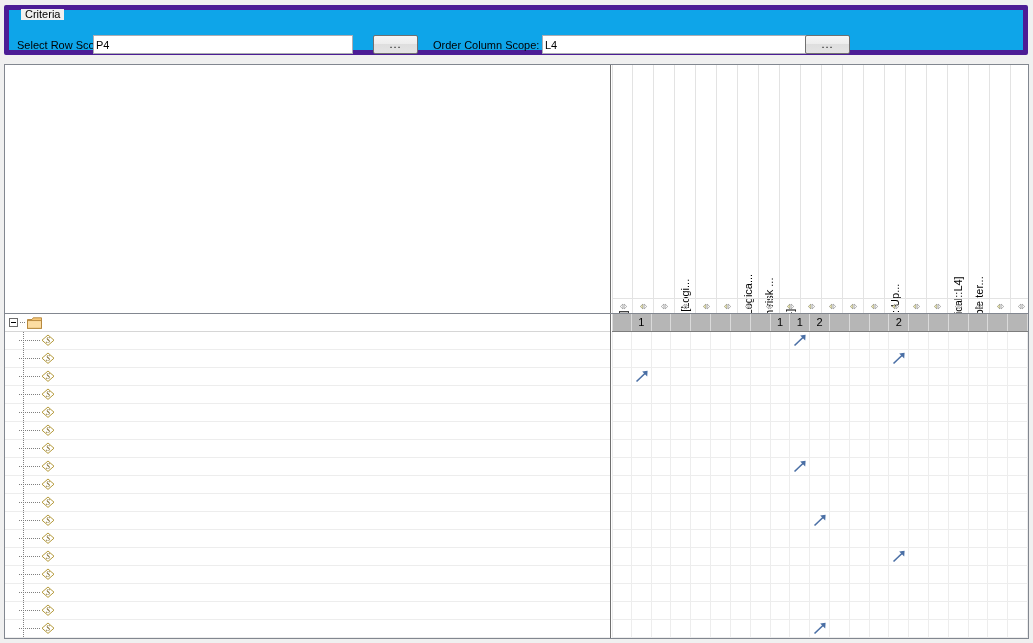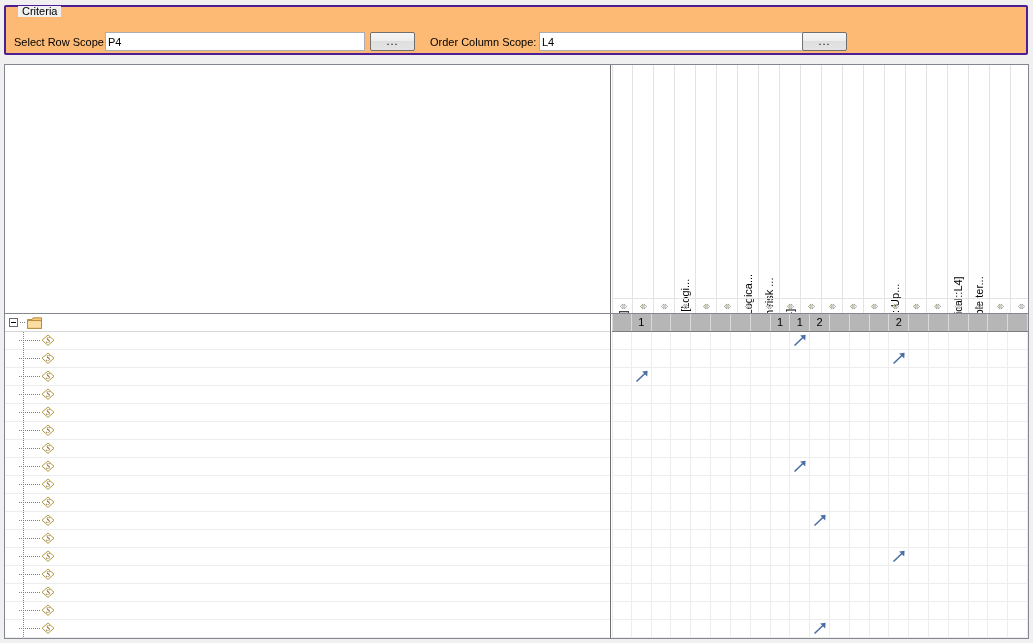--- a/index.html
+++ b/index.html
@@ -6,21 +6,21 @@
   body{
     width:1033px;height:643px;overflow:hidden;
     background:#f0f0f0;
     font-family:"Liberation Sans","DejaVu Sans",sans-serif;
     font-size:11px;color:#000;
     -webkit-font-smoothing:none;
   }
   
   #criteria-group{
     position:absolute;left:4px;top:5px;width:1024px;height:50px;
-    border:2px solid #4c1d95;border-radius:2px;background:#fdba74;
+    border:5px solid #4c1d95;border-radius:2px;background:#0ea5e9;
     box-sizing:border-box;
   }
   #criteria-legend{
     position:absolute;left:12px;top:-1px;background:#f0f0f0;
     padding:0 4px;font-size:11px;line-height:11px;color:#000;
   }
   .crit-label{position:absolute;font-size:11px;color:#000;white-space:nowrap;}
   .crit-input{
     position:absolute;height:19px;box-sizing:border-box;
     border:1px solid #abadb3;background:#fff;
@@ -135,21 +135,21 @@
   
 </style>
 </head>
 <body>
 
 <div id="criteria-group">
   <span id="criteria-legend">Criteria</span>
 
   <span class="crit-label" style="left:8px;top:29px;">Select Row Scope:</span>
 
-  <input class="crit-input" style="left: 99px; top: 25px; width: 260px;" value="P4">
+  <input class="crit-input" style="left: 84px; top: 25px; width: 260px;" value="P4">
 
   <div class="crit-btn" style="left:364px;top:25px;">...</div>
 
   <span class="crit-label" style="left:424px;top:29px;">Order Column Scope:</span>
 
   <input class="crit-input" style="left: 533px; top: 25px; width: 292px;" value="L4">
 
   <div class="crit-btn" style="left:796px;top:25px;">...</div>
 </div>
 

